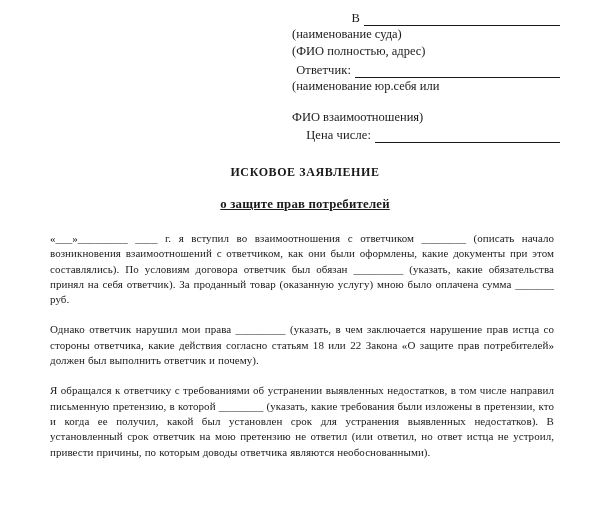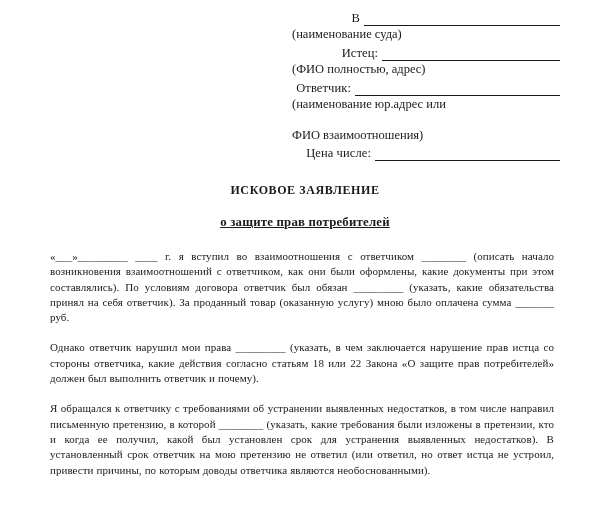--- a/index.html
+++ b/index.html
@@ -106,31 +106,27 @@
 <div class="page">
 
   <div class="header-block">
 
     <div class="hdr-row">
       <span class="hdr-label">В</span>
       <span class="hdr-rule short"></span>
     </div>
     <div class="hdr-hint">(наименование суда)</div>
 
-    <div class="hdr-row">
-      <span class="hdr-label">Истец:</span>
-      <span class="hdr-rule mid"></span>
-    </div>
     <div class="hdr-hint">(ФИО полностью, адрес)</div>
 
     <div class="hdr-row">
       <span class="hdr-label">Ответчик:</span>
       <span class="hdr-rule long"></span>
     </div>
-    <div class="hdr-hint">(наименование юр.адрес или</div>
+    <div class="hdr-hint">(наименование юр.себя или</div>
     <div class="hdr-hint gap">ФИО взаимоотношения)</div>
 
     <div class="hdr-row">
       <span class="hdr-label">Цена числе:</span>
       <span class="hdr-rule price"></span>
     </div>
 
   </div>
 
   <div class="doc-title">ИСКОВОЕ ЗАЯВЛЕНИЕ</div>

